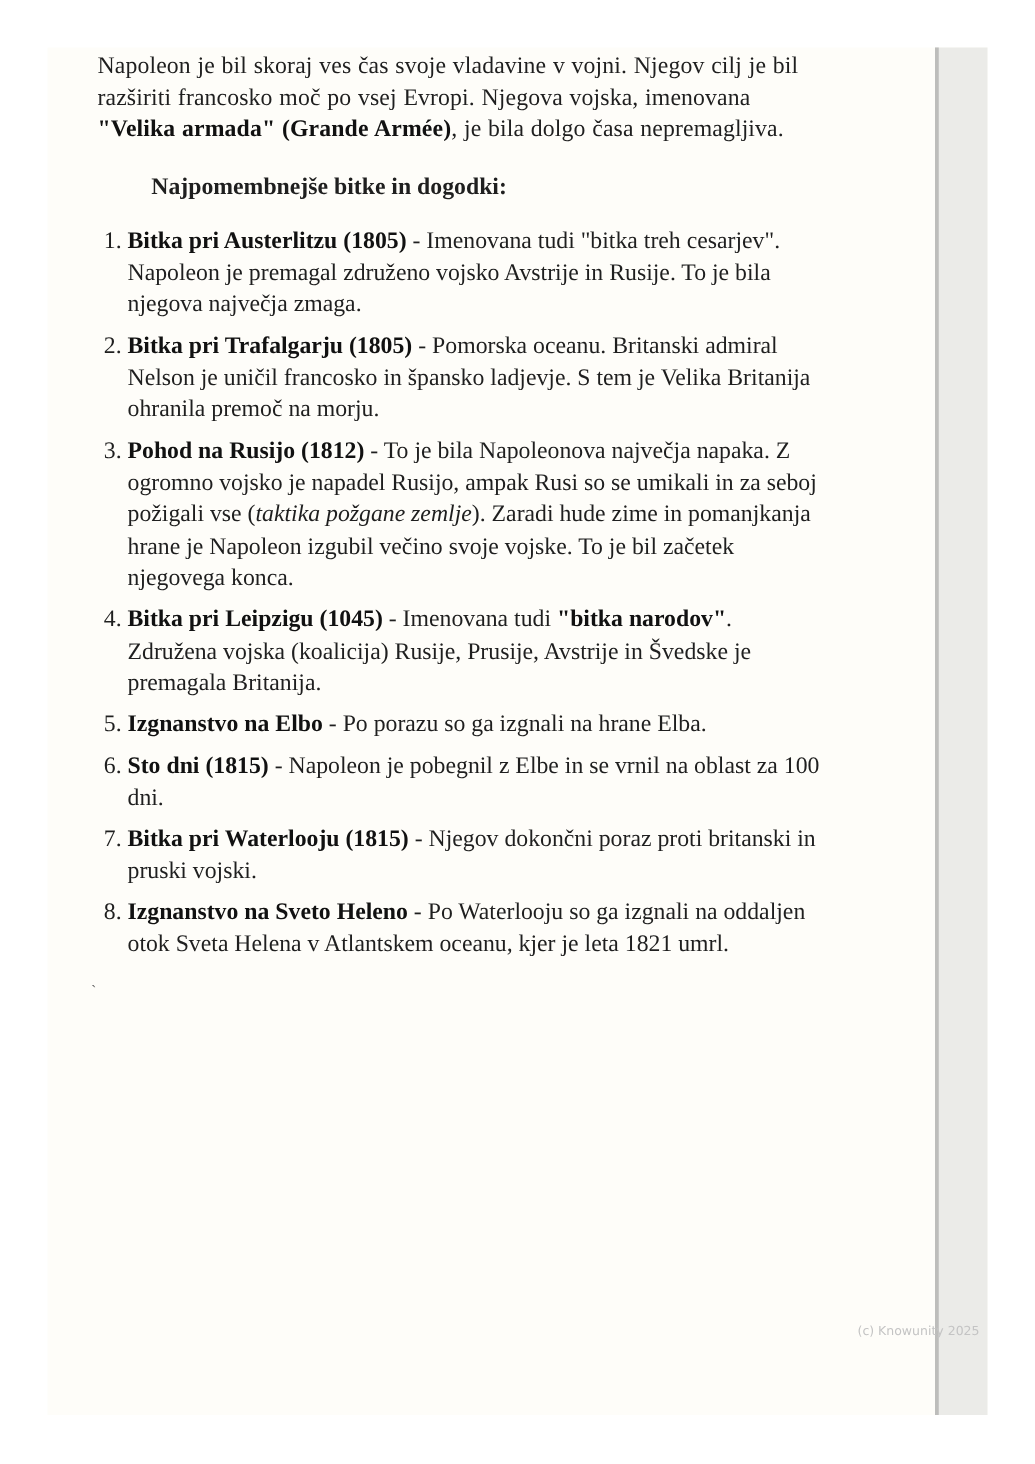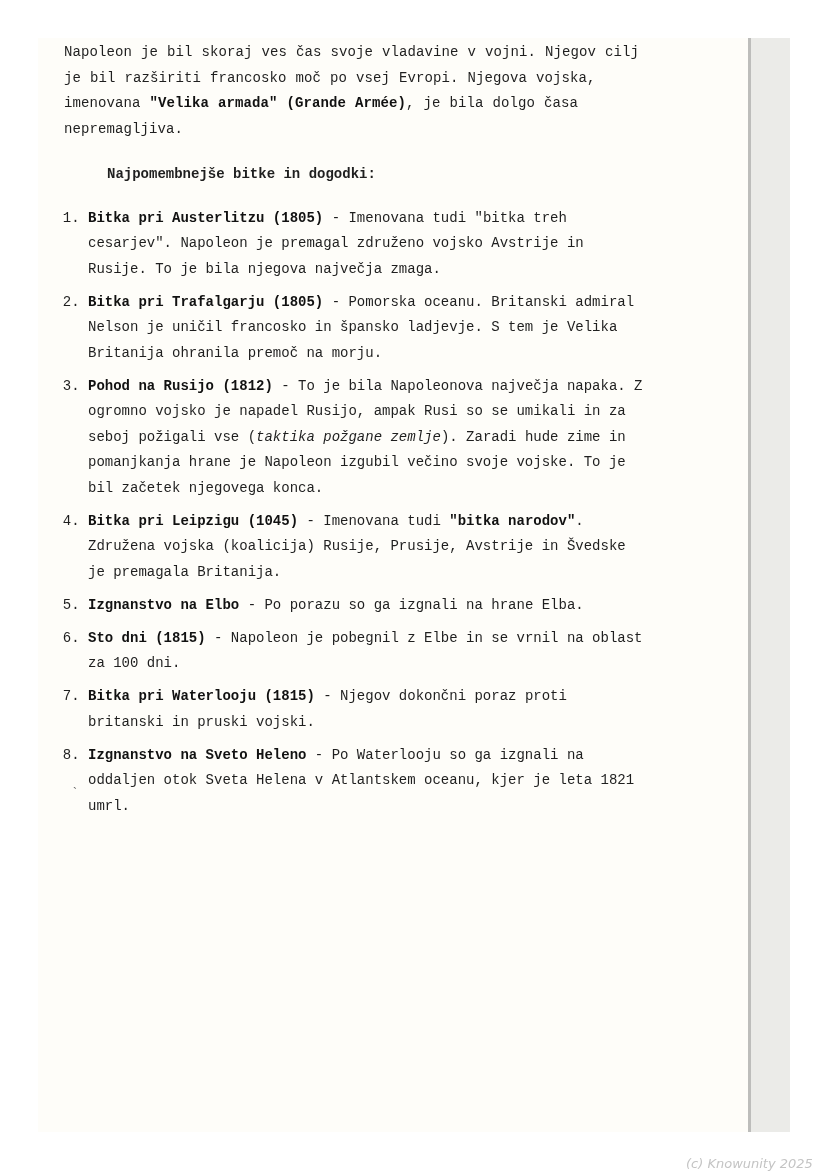--- a/index.html
+++ b/index.html
@@ -13,25 +13,25 @@
     .page {
       position: absolute;
       left: 38px;
       top: 38px;
       width: 752px;
       height: 1094px;
       background: #fefdf9;
     }
     .content {
       position: absolute;
-      left: 26px;
+      left: 40px;
       top: 0px;
       width: 580px;
-      font-family: Liberation Mono, monospace;
-      font-size: 14px;
+      font-family: Liberation Serif, serif;
+      font-size: 19px;
       line-height: 25.5px;
       color: #1f1f1f;
     }
     .content p {
       margin: 2px 0 0 0;
     }
     .content p.intro {
       letter-spacing: 0.1px;
       word-spacing: 0.5px;
     }
@@ -67,26 +67,25 @@
       top: 38px;
       width: 42px;
       height: 1094px;
       background: #ebebe8;
       border-left: 3px solid #bdbdbb;
       box-sizing: border-box;
     }
     .footer {
       position: absolute;
       left: 686px;
-      top: 1156px;
+      top: 1060px;
       font-family: "DejaVu Sans", sans-serif;
-      font-size: 13px;
+      font-size: 10px;
       color: #c4c4c4;
       white-space: nowrap;
-      font-style: italic;
     }
   </style>
 </head>
 <body>
 
 <div class="page">
   <div class="content">
     <p class="intro"><span>Napoleon je bil skoraj ves čas svoje vladavine v vojni. Njegov cilj je bil razširiti francosko moč po vsej Evropi. Njegova vojska, imenovana </span><b>"Velika armada" (Grande Armée)</b><span>, je bila dolgo časa nepremagljiva.</span></p>
 
     <p class="heading">Najpomembnejše bitke in dogodki:</p>

